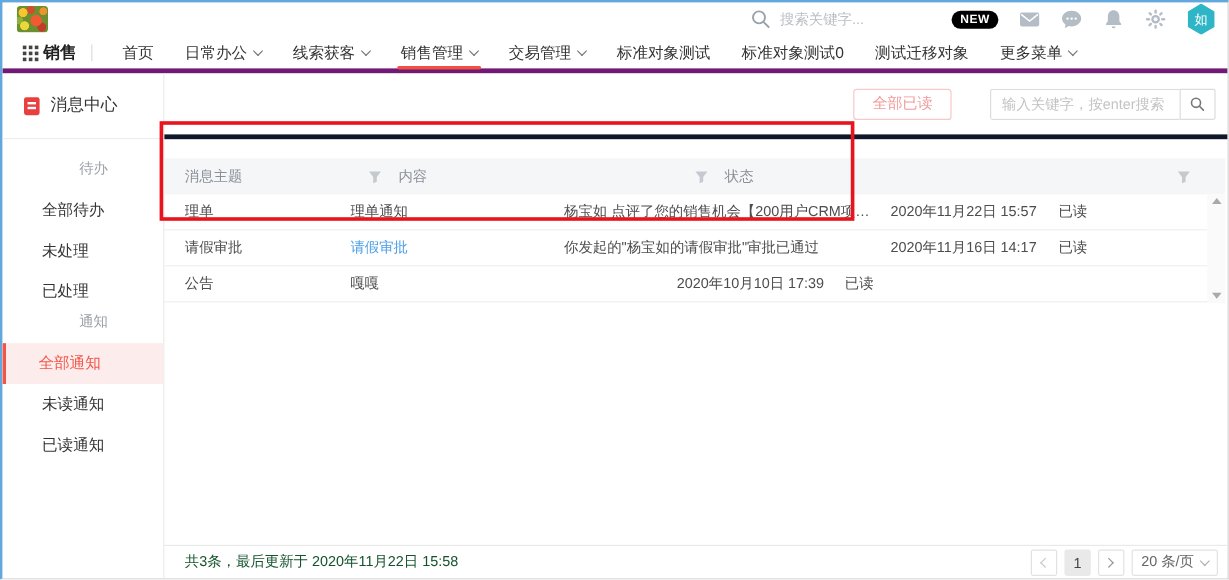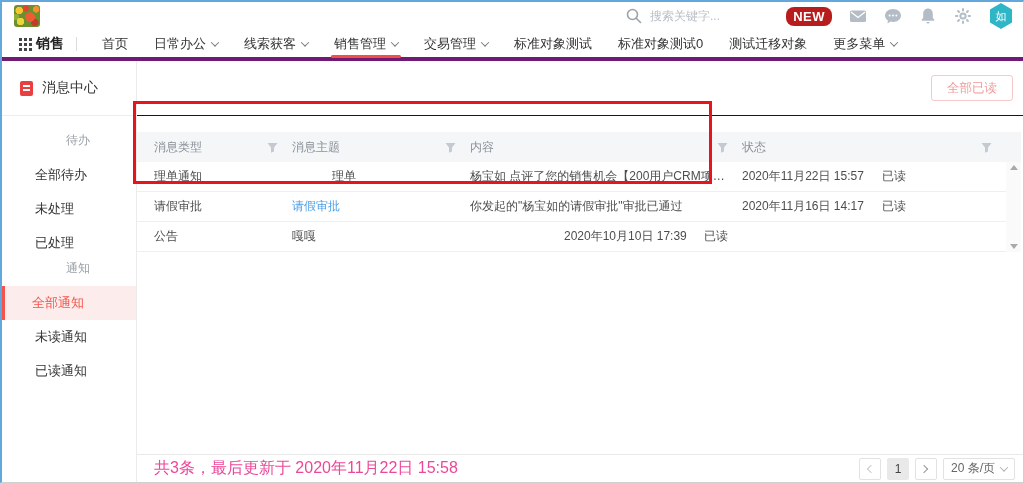--- a/index.html
+++ b/index.html
@@ -20,21 +20,21 @@
       radial-gradient(circle at 20% 25%, #f5c62f 0 3.5px, rgba(0,0,0,0) 4px),
       radial-gradient(circle at 85% 20%, #f0932f 0 3px, rgba(0,0,0,0) 3.5px),
       radial-gradient(circle at 25% 75%, #e8d83a 0 3.5px, rgba(0,0,0,0) 4px),
       radial-gradient(circle at 80% 80%, #c33b2a 0 3.5px, rgba(0,0,0,0) 4px),
       radial-gradient(circle at 45% 15%, #d84a2e 0 3px, rgba(0,0,0,0) 3.5px),
       radial-gradient(circle at 8% 55%, #8fae3a 0 3px, rgba(0,0,0,0) 3.5px);
   }
   .topbar-search { display: flex; align-items: center; margin-left: 585px; gap: 7px; }
   .topbar-search-text { font-size: 12px; color: #b9bfc6; }
   .topbar-right { margin-left: auto; display: flex; align-items: center; gap: 17px; }
-  .new-badge { background: #b91c1c; color: #fff; font-size: 13px; font-weight: bold;
+  .new-badge { background: #000000; color: #fff; font-size: 10px; font-weight: bold;
     padding: 2px 7px; border-radius: 8px; letter-spacing: .5px; }
   .tb-icon { width: 18px; height: 18px; display: block; }
   .avatar { width: 24px; height: 26px; background: #2eb6c7; color: #fff; font-size: 11px;
     display: flex; align-items: center; justify-content: center;
     clip-path: polygon(50% 0, 96% 25%, 96% 75%, 50% 100%, 4% 75%, 4% 25%); }
   
   .navbar { height: 31px; border-bottom: 4px solid #701a75; display: flex; align-items: center;
     padding: 0 12px; flex: none; }
   .grid-dots { width: 3px; height: 3px; background: #444; color: #444; margin: 0 14px 9px 5px;
     box-shadow: 5px 0, 10px 0, 0 5px, 5px 5px, 10px 5px, 0 10px, 5px 10px, 10px 10px; flex: none; }
@@ -56,21 +56,21 @@
   .sb-head-icon::after { content: ""; position: absolute; left: 3px; top: 4px; width: 7px; height: 2px;
     background: #fff; box-shadow: 0 4px #fff; }
   .sb-title { font-size: 14px; color: #333; }
   .sb-list { padding-top: 16px; }
   .sb-section { font-size: 12px; color: #9aa0a6; padding-left: 18px; height: 26px; text-align: center; }
   .sb-item { font-size: 13px; color: #333; height: 34px; display: flex; align-items: center;
     padding-left: 30px; cursor: pointer; border-left: 3px solid transparent; }
   .sb-item.selected { background: #fdecec; color: #f2564a; border-left-color: #f2564a; padding-left: 27px; }
   
   .main { flex: 1; display: flex; flex-direction: column; min-width: 0; }
-  .toolbar { height: 55px; flex: none; border-bottom: 1px solid #0f172a; display: flex;
+  .toolbar { height: 55px; flex: none; border-bottom: 4px solid #0f172a; display: flex;
     align-items: center; justify-content: flex-end; gap: 32px; padding-right: 10px; }
   .btn-read-all { height: 26px; padding: 0 15px; background: #fff; border: 1px solid #f7c9c9;
     color: #f19a9a; font-size: 12.5px; border-radius: 3px; cursor: pointer; }
   .search-group { display: flex; align-items: stretch; height: 26px; }
   .search-input { width: 158px; border: 1px solid #dcdcdc; border-right: none; border-radius: 2px 0 0 2px;
     padding: 0 9px; font-size: 12px; color: #333; outline: none; }
   .search-input::placeholder { color: #c3c3c3; }
   .search-btn { width: 30px; border: 1px solid #dcdcdc; background: #fff; border-radius: 0 2px 2px 0;
     display: flex; align-items: center; justify-content: center; cursor: pointer; }
   .table-zone { flex: 1; display: flex; flex-direction: column; min-height: 0; }
@@ -93,21 +93,21 @@
   .sort .dn { border-top: 4px solid #3fa3f5; }
   .gutter { position: absolute; top: 0; right: 0; bottom: 0; width: 15px; background: #fafafa;
     display: flex; flex-direction: column; justify-content: space-between; align-items: center;
     padding: 3px 0; }
   .g-arrow { width: 0; height: 0; border-left: 4px solid transparent; border-right: 4px solid transparent; }
   .g-arrow.up { border-bottom: 5px solid #a9a9a9; }
   .g-arrow.dn { border-top: 5px solid #a9a9a9; }
   .spacer { flex: 1; }
   .t-footer { height: 28px; flex: none; border-top: 1px solid #e9e9e9; display: flex; align-items: center;
     padding: 0 8px 0 17px; }
-  .f-summary { font-size: 16px; color: #ec4899; }
+  .f-summary { font-size: 12px; color: #14532d; }
   .f-right { margin-left: auto; display: flex; align-items: center; gap: 6px; }
   .pg-btn { width: 22px; height: 22px; border: 1px solid #e2e2e2; border-radius: 2px;
     display: flex; align-items: center; justify-content: center; cursor: pointer; background: #fff; }
   .pg-cur { width: 22px; height: 22px; border-radius: 2px; background: #e9e9e9; color: #444;
     font-size: 12px; display: flex; align-items: center; justify-content: center; }
   .pchev { display: inline-block; width: 6px; height: 6px; border-right: 1.4px solid #c9c9c9;
     border-bottom: 1.4px solid #c9c9c9; }
   .pchev.left { transform: rotate(135deg); margin-left: 3px; }
   .pchev.right { transform: rotate(-45deg); margin-right: 3px; border-color: #999; }
   .page-size { height: 22px; border: 1px solid #e2e2e2; border-radius: 2px; padding: 0 7px;
@@ -220,31 +220,34 @@
         <div class="sb-section">通知</div>
         <div class="sb-item selected">全部通知</div>
         <div class="sb-item">未读通知</div>
         <div class="sb-item">已读通知</div>
       </div>
     </div>
 
     <div class="main">
       <div class="toolbar">
         <button class="btn-read-all">全部已读</button>
+        <div class="search-group">
+          <input class="search-input" placeholder="输入关键字，按enter搜索" style="">
+          <button class="search-btn">
+            <svg viewBox="0 0 16 16" width="14" height="14">
+                <circle cx="6.5" cy="6.5" r="4.3" fill="none" stroke="#777" stroke-width="1.5"></circle>
+                <line x1="9.8" y1="9.8" x2="13.5" y2="13.5" stroke="#777" stroke-width="1.5" stroke-linecap="round"></line>
+              </svg>
+          </button>
+        </div>
       </div>
 
       <div class="table-zone">
         <div class="table-wrap">
           <div class="t-head">
-            <div class="hc c1">
-                <span>消息类型</span>
-              <svg class="funnel" viewBox="0 0 11 11" width="11" height="11">
-                  <path d="M0.5 1h10L7 5.5v4L4 10.8V5.5Z" fill="#c5cad1"></path>
-                </svg>
-              </div>
             <div class="hc c2">
                 <span>消息主题</span>
               <svg class="funnel" viewBox="0 0 11 11" width="11" height="11">
                   <path d="M0.5 1h10L7 5.5v4L4 10.8V5.5Z" fill="#c5cad1"></path>
                 </svg>
               </div>
             <div class="hc c3">
                 <span>内容</span>
               <svg class="funnel" viewBox="0 0 11 11" width="11" height="11">
                   <path d="M0.5 1h10L7 5.5v4L4 10.8V5.5Z" fill="#c5cad1"></path>
@@ -253,22 +256,22 @@
             <div class="hc c5">
                 <span>状态</span>
               <svg class="funnel" viewBox="0 0 11 11" width="11" height="11">
                   <path d="M0.5 1h10L7 5.5v4L4 10.8V5.5Z" fill="#c5cad1"></path>
                 </svg>
               </div>
           </div>
 
           <div class="t-body">
             <div class="t-row">
+              <div class="cell c1">理单</div>
               <div class="cell c2">理单通知</div>
-              <div class="cell c1">理单</div>
               <div class="cell c3">杨宝如 点评了您的销售机会【200用户CRM项目】</div>
               <div class="cell c4">2020年11月22日 15:57</div>
               <div class="cell c5">已读</div>
             </div>
             <div class="t-row">
               <div class="cell c1">请假审批</div>
               <div class="cell c2 link">请假审批</div>
               <div class="cell c3">你发起的"杨宝如的请假审批"审批已通过</div>
               <div class="cell c4">2020年11月16日 14:17</div>
               <div class="cell c5">已读</div>

